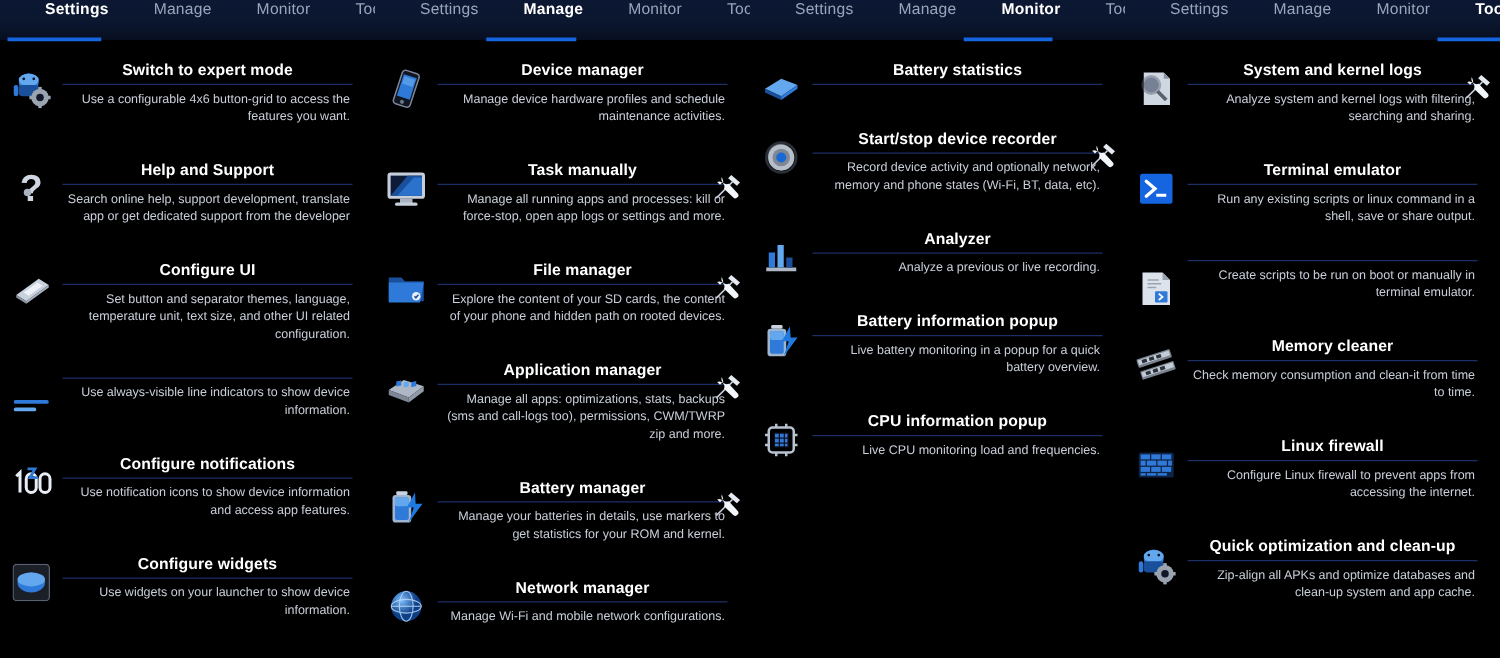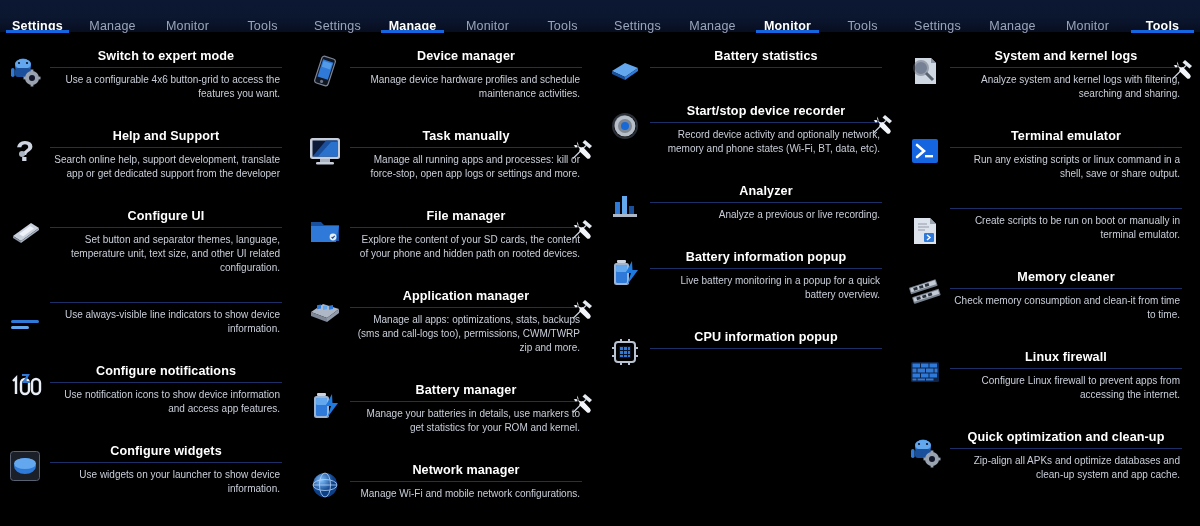--- a/index.html
+++ b/index.html
@@ -16,23 +16,24 @@
   
   .tabbar {
     position:relative;
     height:33px;
     display:flex;
     background:linear-gradient(to bottom,#0c1733 0%,#0b162f 55%,#070e20 100%);
     border-bottom:1px solid #000;
   }
   .tab {
     flex:1 1 0;
-    display:flex; align-items:flex-end; justify-content:center;
+    display:flex; align-items:flex-start; justify-content:center;
     position:relative;
     height:33px;
+    padding-left:36px;
   }
   .tab-label {
     font-size:12.5px;
     letter-spacing:.2px;
     color:#9aa4bb;
     white-space:nowrap;
   }
   .tab.active .tab-label { color:#ffffff; font-weight:600; }
   .tab .underline {
     position:absolute;
@@ -449,20 +450,21 @@
                 <rect x="17" y="24" width="2" height="3"></rect>
           <rect x="1" y="9" width="3" height="2"></rect>
                 <rect x="1" y="17" width="3" height="2"></rect>
           <rect x="24" y="9" width="3" height="2"></rect>
                 <rect x="24" y="17" width="3" height="2"></rect>
         </g>
       </svg>
           </div>
           <div class="title">CPU information popup</div>
           <div class="sep"></div>
+          <div class="desc">Live CPU monitoring load and frequencies.</div>
         </div>
       </div>
     </div>
     <div class="panel">
       <div class="tabbar">
         <div class="tab">
           <span class="tab-label">Settings</span>
           <span class="underline"></span>
         </div>
         <div class="tab">

